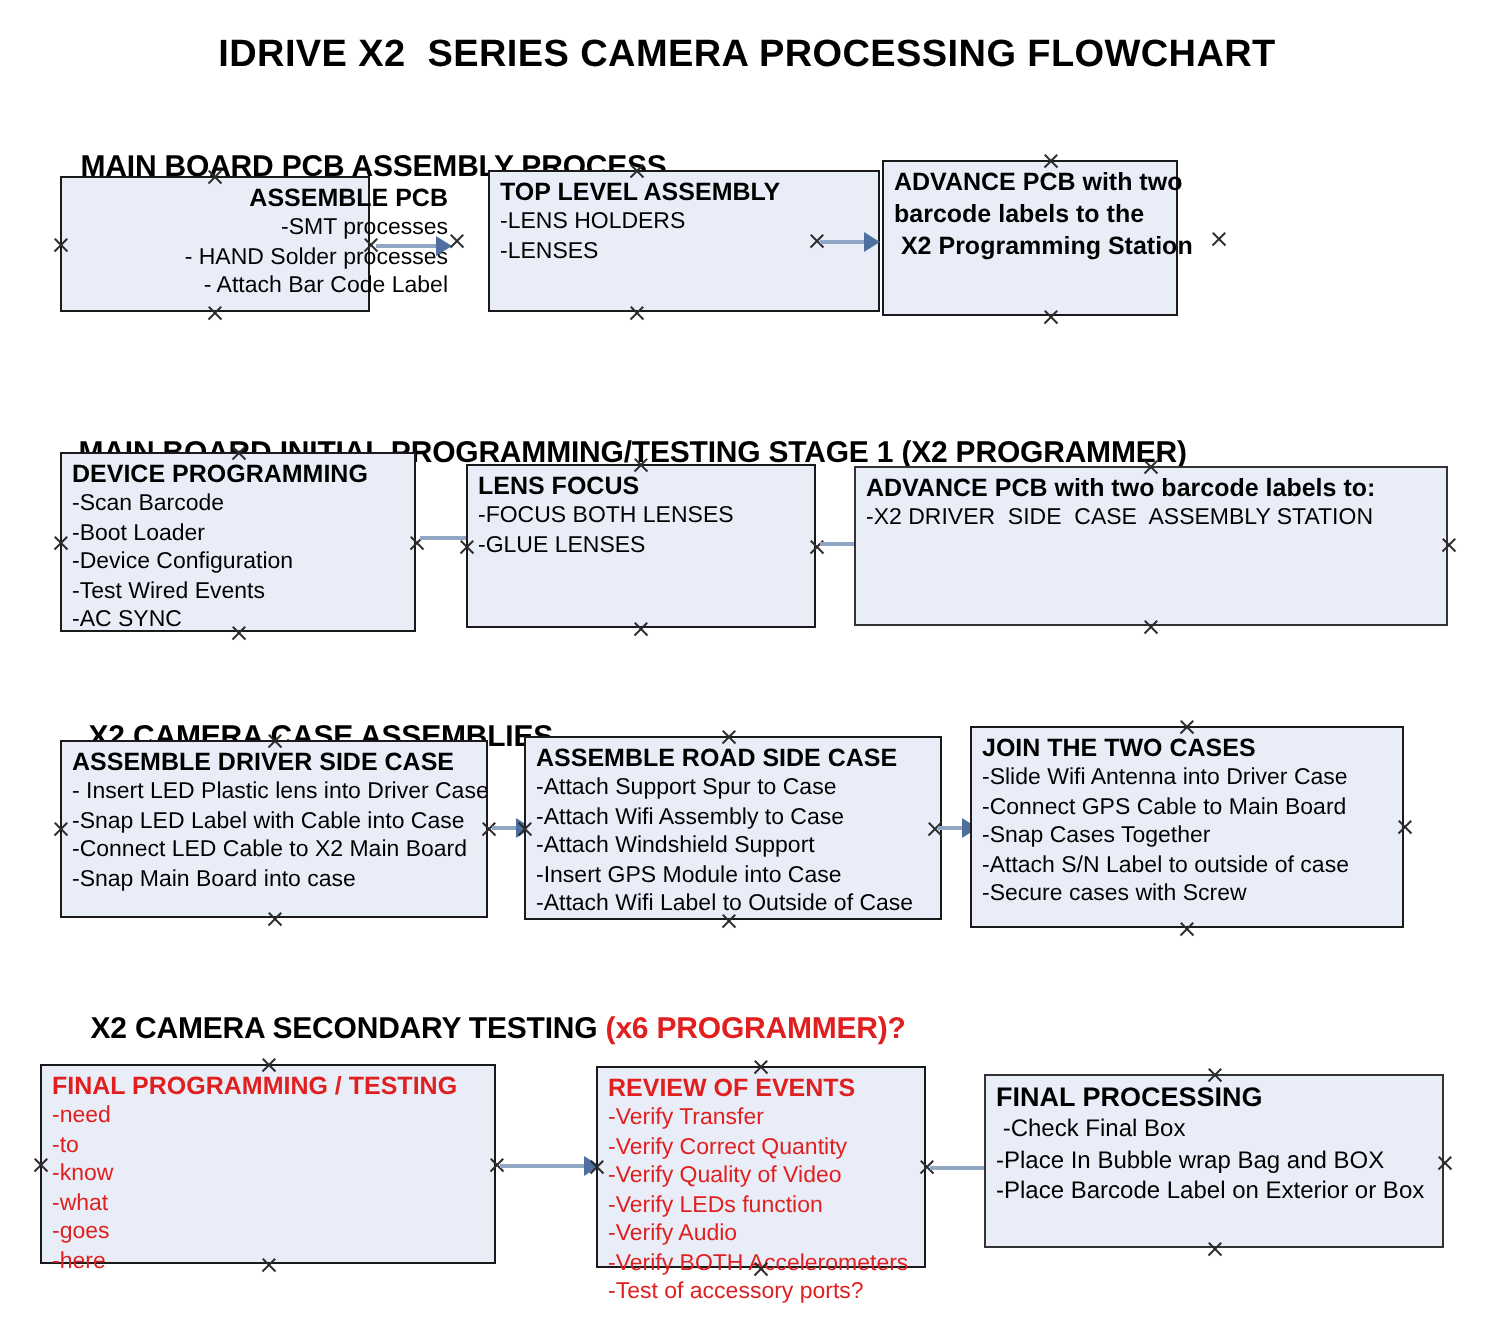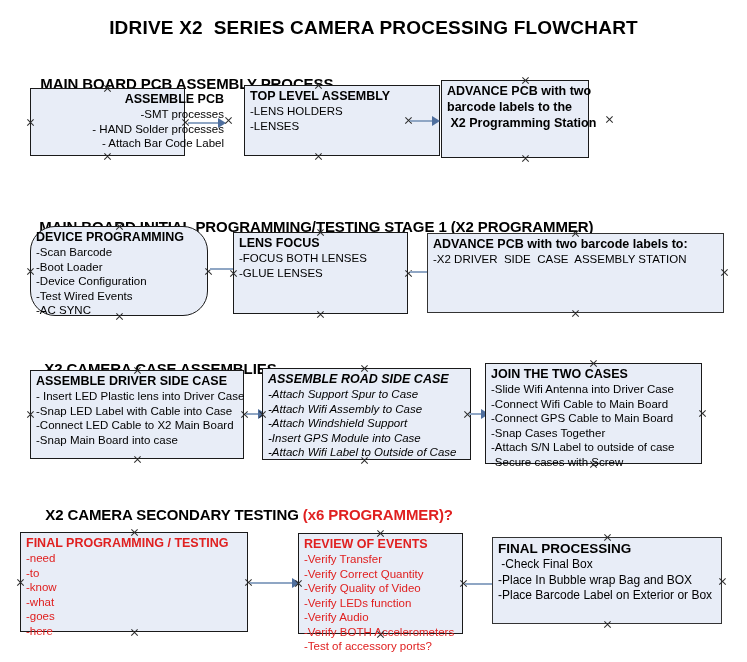--- a/index.html
+++ b/index.html
@@ -180,21 +180,21 @@
     </div>
   </div>
   <div class="handle" style="left:525px; top:80px;"></div>
   <div class="handle" style="left:525px; top:158px;"></div>
   <div class="handle" style="left:609px; top:119px;"></div>
 
   <div class="section-heading" style="left:23px; top:201px;">
     <span>MAIN BOARD INITIAL PROGRAMMING/TESTING STAGE 1 (X2 PROGRAMMER)</span>
   </div>
 
-  <div class="proc-box" style="left:30px; top:226px; width:178px; height:90px;border-radius:25px;">
+  <div class="proc-box" style="left:30px; top:226px; width:178px; height:90px;">
     <div class="box-inner">
       <div class="box-title">DEVICE PROGRAMMING</div>
       <div class="box-line">-Scan Barcode</div>
       <div class="box-line">-Boot Loader</div>
       <div class="box-line">-Device Configuration</div>
       <div class="box-line">-Test Wired Events</div>
       <div class="box-line">-AC SYNC</div>
     </div>
   </div>
   <div class="handle" style="left:119px; top:226px;"></div>
@@ -250,21 +250,21 @@
   <div class="handle" style="left:137px; top:370px;"></div>
   <div class="handle" style="left:137px; top:459px;"></div>
   <div class="handle" style="left:30px;  top:414px;"></div>
   <div class="handle" style="left:244px; top:414px;"></div>
 
   <div class="connector" style="left:246px; top:413px; width:22px;">
     <div class="conn-line" style="width:14px;"></div>
     <div class="conn-head" style="left:12px;"></div>
   </div>
 
-  <div class="proc-box" style="left:262px; top:368px; width:209px; height:92px;font-style:italic;">
+  <div class="proc-box" style="left:262px; top:368px; width:209px; height:92px;">
     <div class="box-inner">
       <div class="box-title">ASSEMBLE ROAD SIDE CASE</div>
       <div class="box-line">-Attach Support Spur to Case</div>
       <div class="box-line">-Attach Wifi Assembly to Case</div>
       <div class="box-line">-Attach Windshield Support</div>
       <div class="box-line">-Insert GPS Module into Case</div>
       <div class="box-line">-Attach Wifi Label to Outside of Case</div>
     </div>
   </div>
   <div class="handle" style="left:364px; top:368px;"></div>
@@ -274,21 +274,20 @@
 
   <div class="connector" style="left:469px; top:413px; width:22px;">
     <div class="conn-line" style="width:14px;"></div>
     <div class="conn-head" style="left:12px;"></div>
   </div>
 
   <div class="proc-box" style="left:485px; top:363px; width:217px; height:101px;">
     <div class="box-inner">
       <div class="box-title">JOIN THE TWO CASES</div>
       <div class="box-line">-Slide Wifi Antenna into Driver Case</div>
-      <div class="box-line">-Connect Wifi Cable to Main Board</div>
       <div class="box-line">-Connect GPS Cable to Main Board</div>
       <div class="box-line">-Snap Cases Together</div>
       <div class="box-line">-Attach S/N Label to outside of case</div>
       <div class="box-line">-Secure cases with Screw</div>
     </div>
   </div>
   <div class="handle" style="left:593px; top:363px;"></div>
   <div class="handle" style="left:593px; top:464px;"></div>
   <div class="handle" style="left:702px; top:413px;"></div>
 

